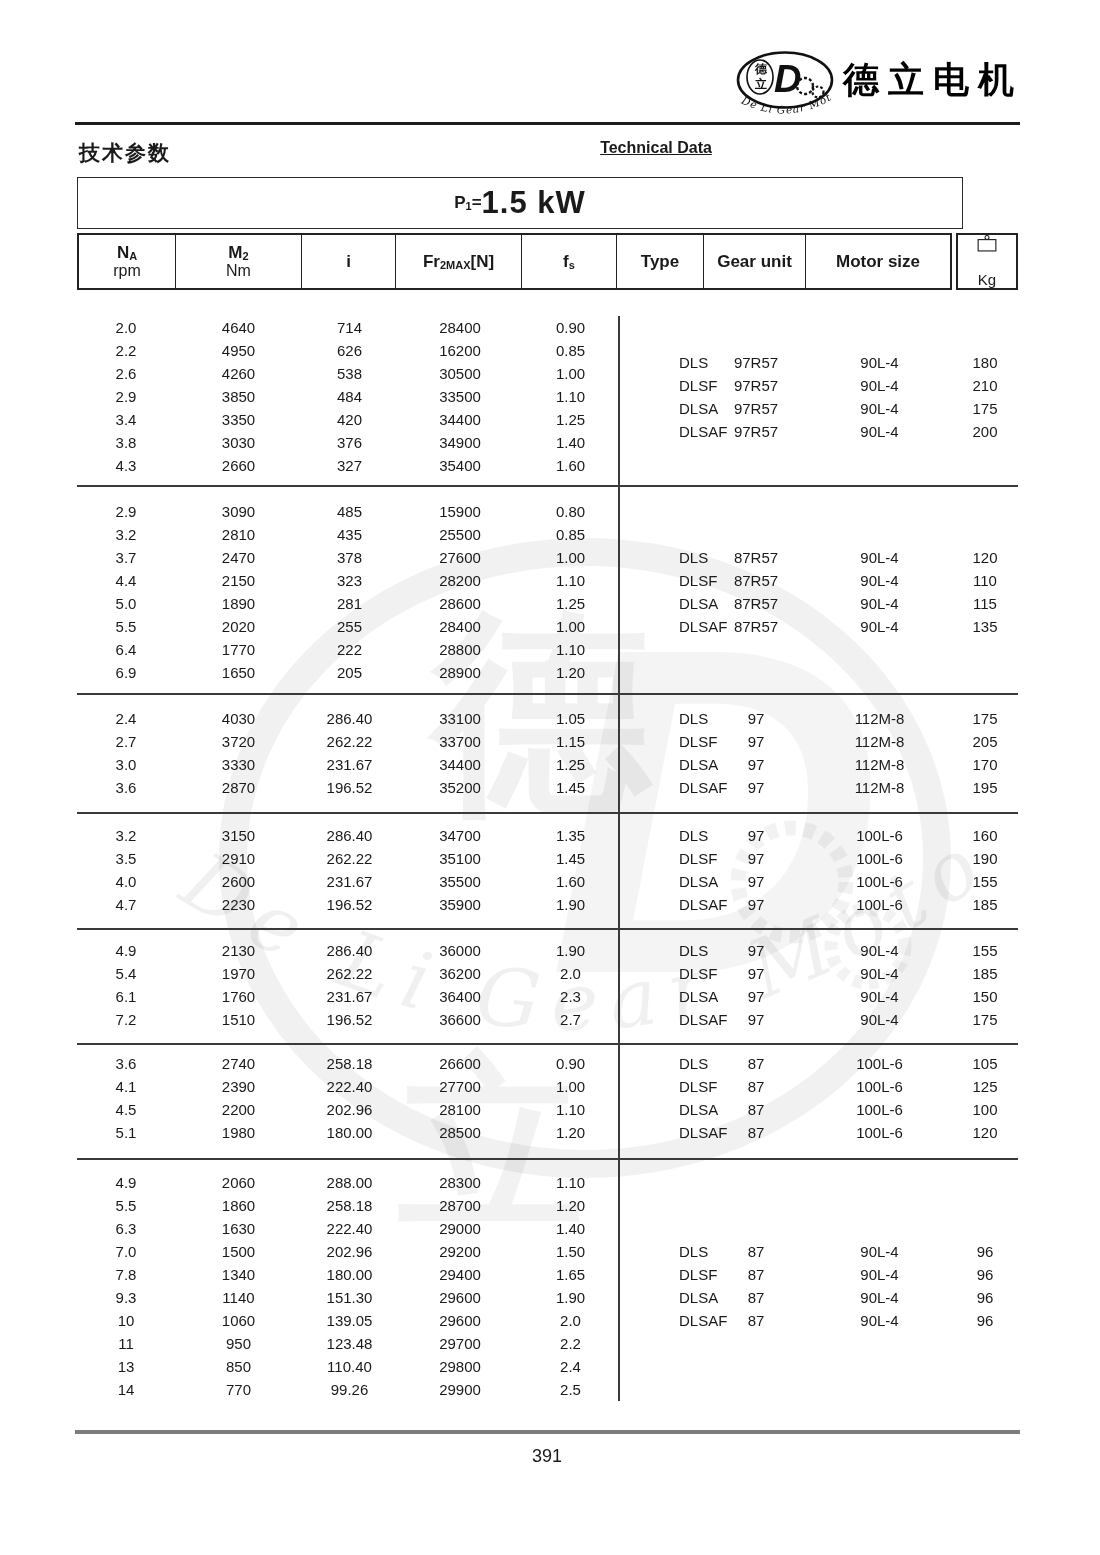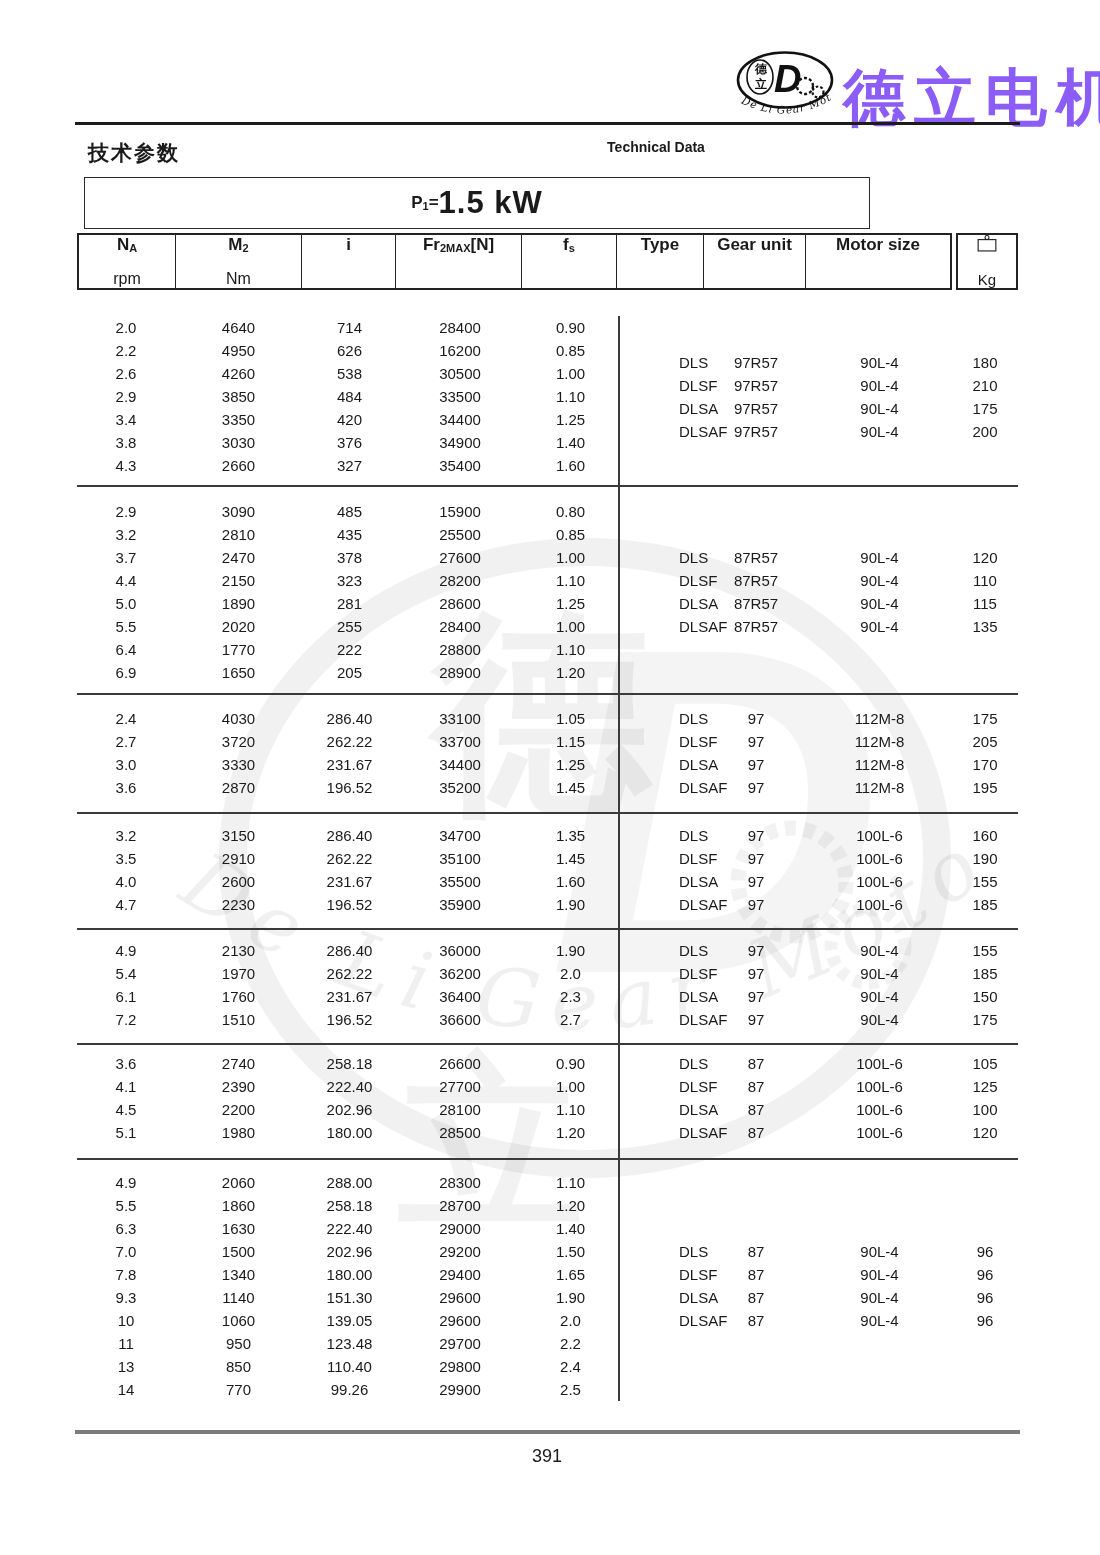--- a/index.html
+++ b/index.html
@@ -1,34 +1,34 @@
 <!DOCTYPE html>
 <html><head>
 <meta charset="utf-8">
 <style>
   html,body{margin:0;padding:0;background:#fff;}
   .sheet{position:relative;width:1100px;height:1555px;background:#fff;overflow:hidden;
          font-family:"Liberation Sans",sans-serif;color:#1a1a1a;}
   .abs{position:absolute;}
   
   .brand-name{position:absolute;left:843px;top:56px;width:180px;font-family:"DejaVu Serif",serif;
-              font-weight:bold;font-size:62px;letter-spacing:9px;color:#8b5cf6;white-space:nowrap;}
+              font-weight:bold;font-size:36px;letter-spacing:9px;color:#000000;white-space:nowrap;}
   .top-rule{position:absolute;left:75px;top:122px;width:945px;height:2.5px;background:#1c1c1c;}
-  .sec-cn{position:absolute;left:88px;top:139px;font-size:21px;font-weight:bold;letter-spacing:2px;}
-  .sec-en{position:absolute;left:656px;top:139px;transform:translateX(-50%);font-size:14px;font-weight:bold;}
+  .sec-cn{position:absolute;left:79px;top:139px;font-size:21px;font-weight:bold;letter-spacing:2px;}
+  .sec-en{position:absolute;left:656px;top:139px;transform:translateX(-50%);font-size:16px;font-weight:bold;text-decoration:underline;}
   
-  .power-box{position:absolute;left:84px;top:177px;width:786px;height:52px;box-sizing:border-box;
+  .power-box{position:absolute;left:77px;top:177px;width:886px;height:52px;box-sizing:border-box;
              border:1.5px solid #2a2a2a;display:flex;align-items:center;justify-content:center;}
   .p-small{font-size:17px;font-weight:bold;}
   .p-small .sub{font-size:11px;position:relative;top:2px;}
   .p-big{font-size:31px;font-weight:bold;letter-spacing:1px;}
   
   .col-headers{position:absolute;left:77px;top:233px;width:875px;height:57px;box-sizing:border-box;
                border:2px solid #222;display:grid;grid-template-columns:96px 126px 94px 126px 95px 87px 102px 145px;}
-  .hcell{border-left:1.5px solid #222;display:flex;flex-direction:column;align-items:center;justify-content:space-between;line-height:1.15;}
+  .hcell{border-left:1.5px solid #222;display:flex;flex-direction:column;align-items:center;justify-content:center;line-height:1.15;}
   .hcell:first-child{border-left:none;}
   .h-main{font-size:17px;font-weight:bold;}
   .h-main .sub{font-size:11px;position:relative;top:2px;}
   .h-unit{font-size:16px;}
   .kg-box{position:absolute;left:956px;top:233px;width:62px;height:57px;box-sizing:border-box;
           border:2px solid #222;display:flex;flex-direction:column;align-items:center;justify-content:center;gap:19px;text-align:right;}
   .kg-label{font-size:15px;}
   
   .block{position:absolute;left:77px;width:941px;}
   .lrow{display:grid;grid-template-columns:98px 127px 95px 126px 95px;height:23px;}

